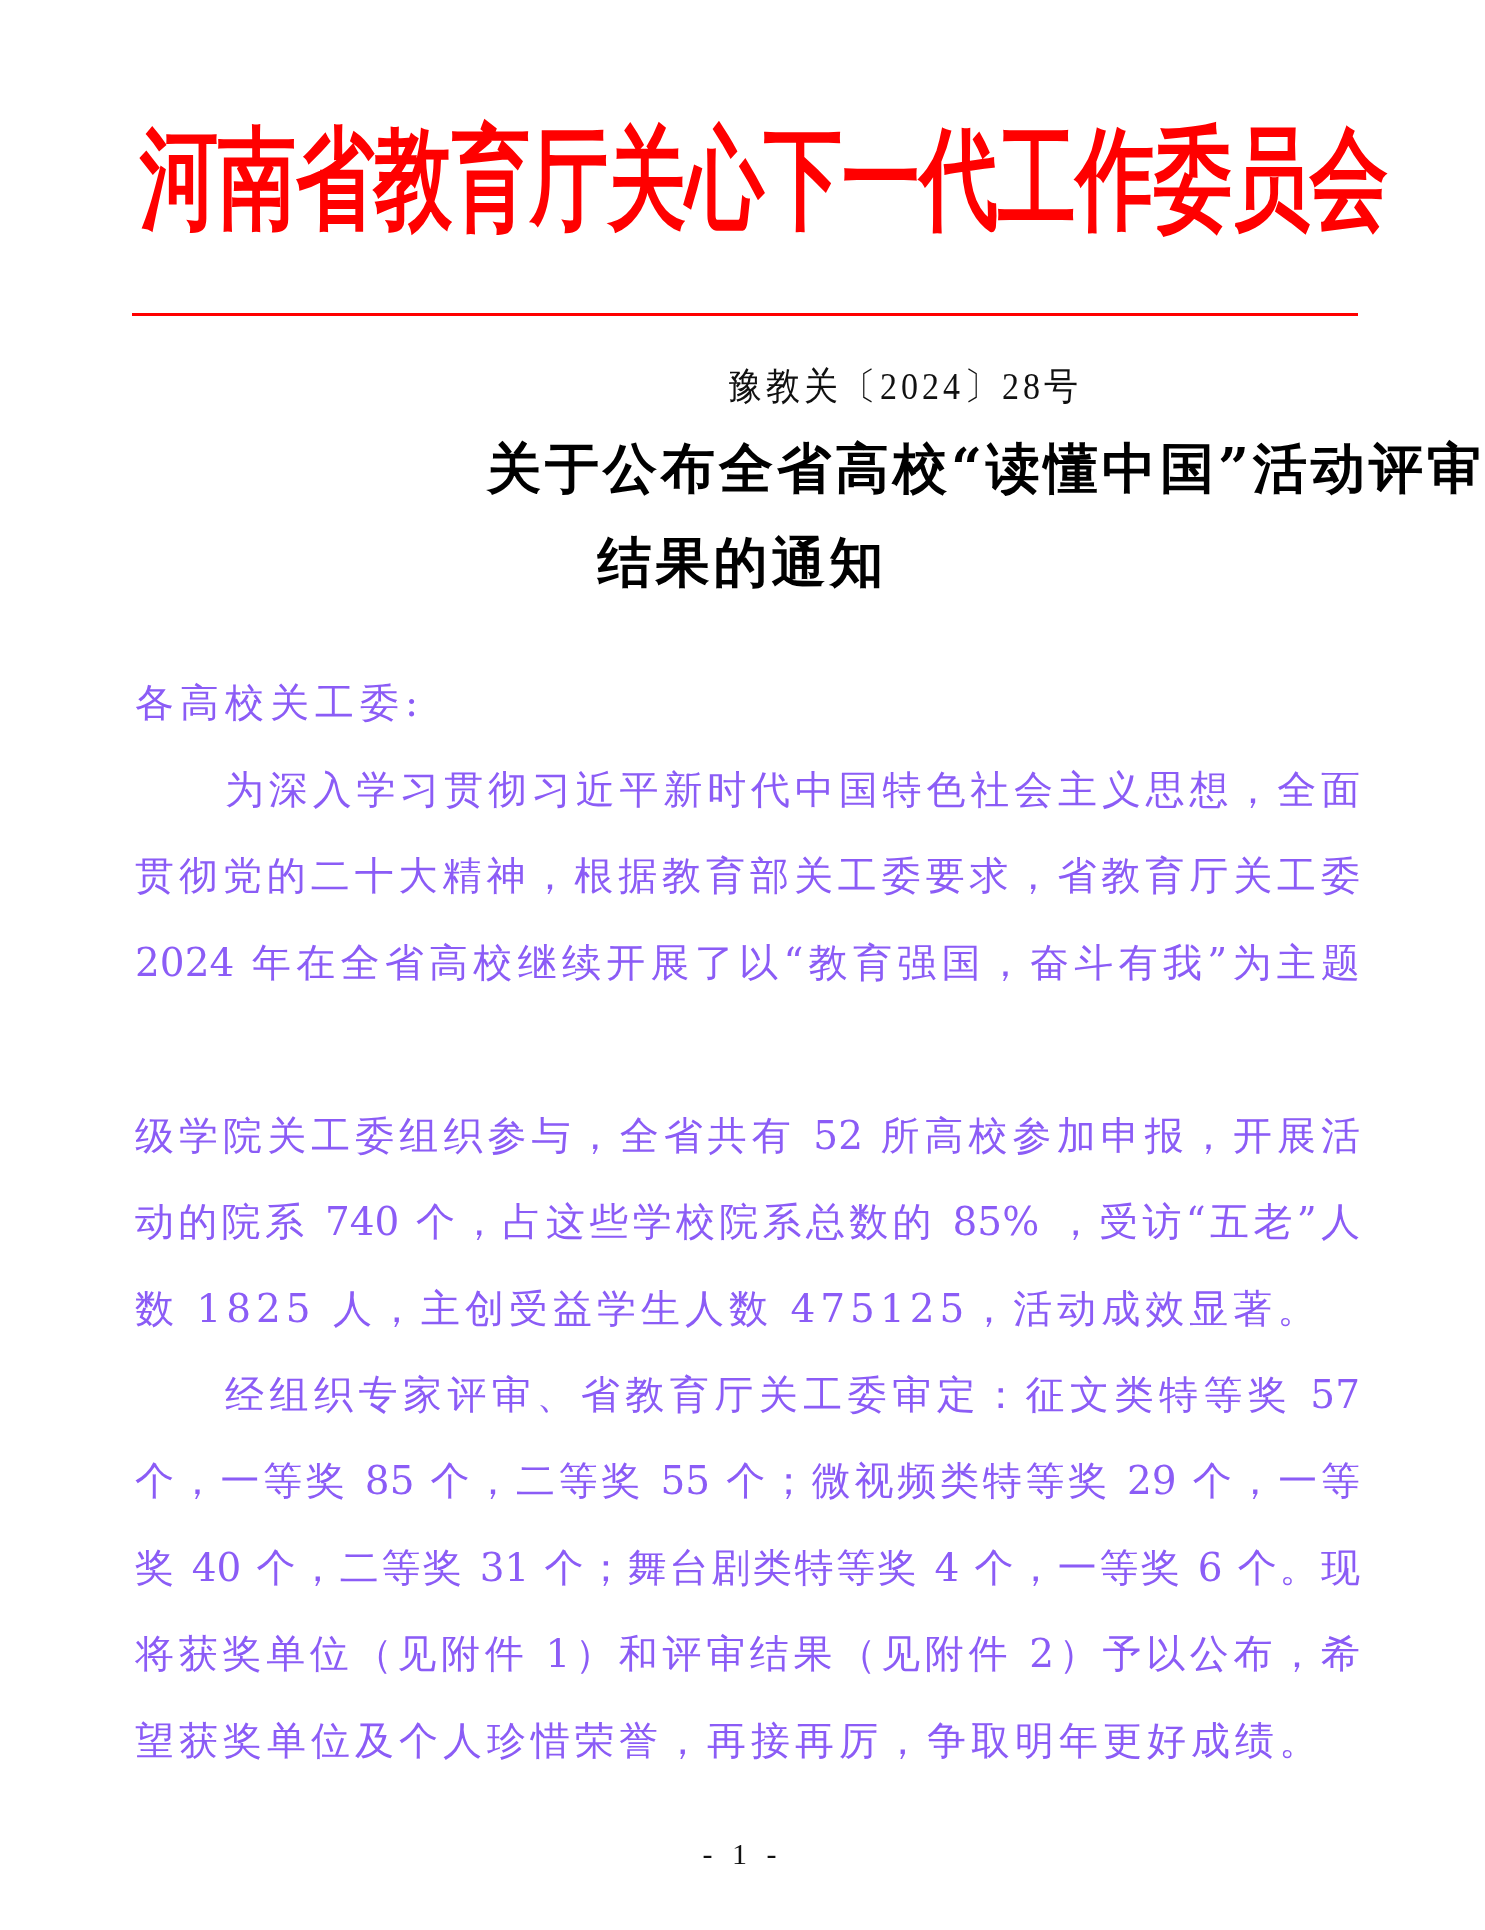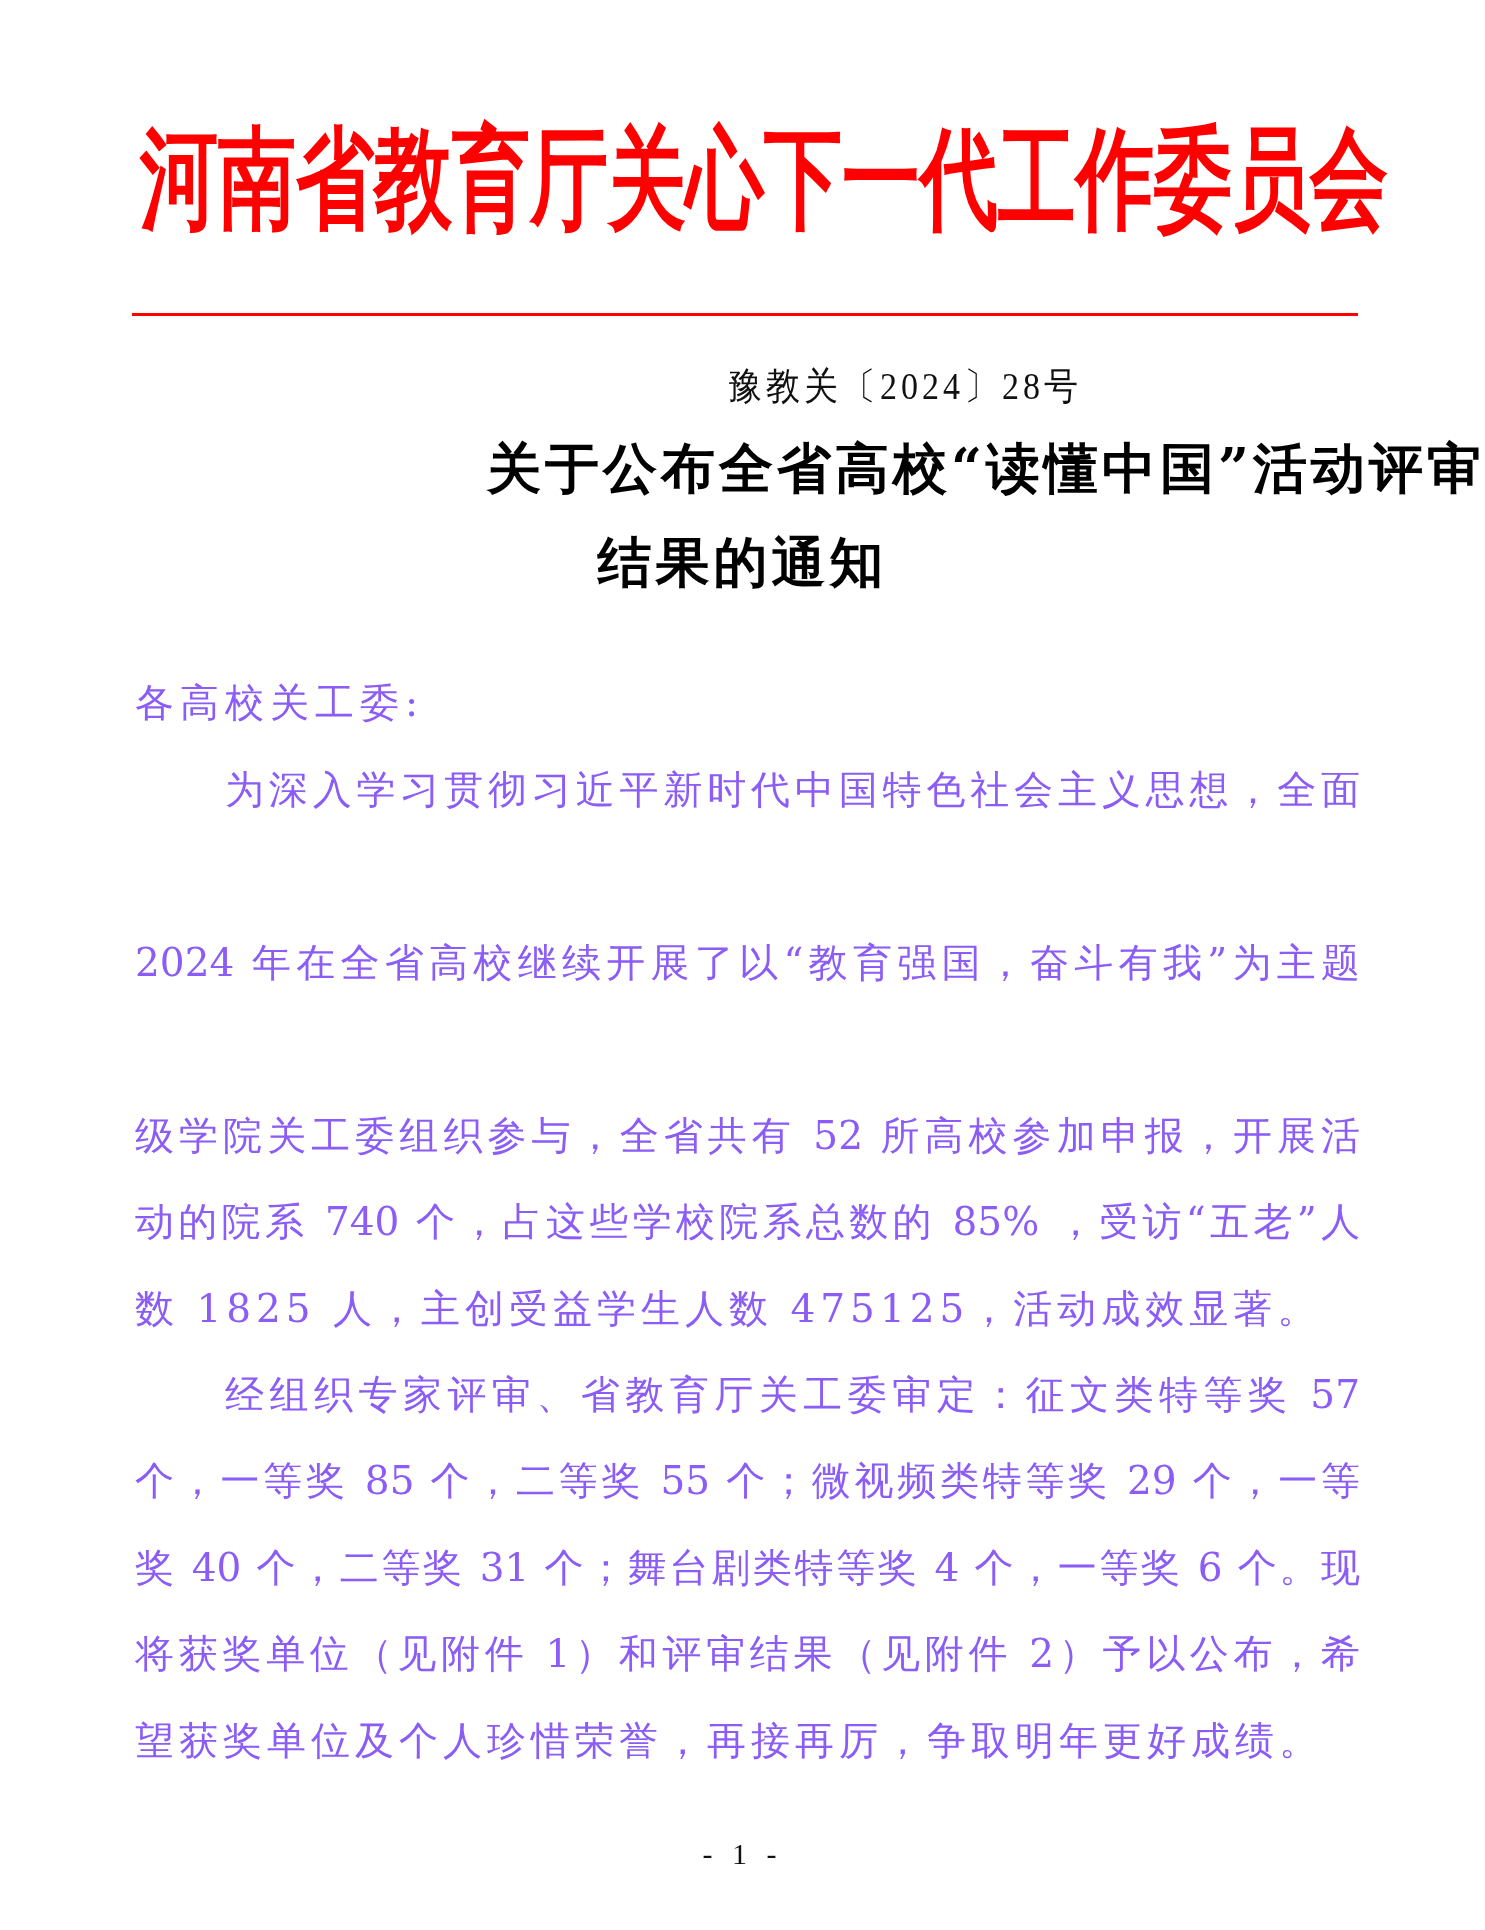--- a/index.html
+++ b/index.html
@@ -50,20 +50,21 @@
   <div class="red-head">河南省教育厅关心下一代工作委员会</div>
   <div class="red-rule"></div>
   <div class="docno">豫教关〔2024〕28号</div>
 
   <div class="title l1">关于公布全省高校“读懂中国”活动评审</div>
   <div class="title l2">结果的通知</div>
 
   <div class="line salute" style="top:668px;">各高校关工委:</div>
 
   <div class="line indent" style="top:755px;">为深入学习贯彻习近平新时代中国特色社会主义思想，全面</div>
+  <div class="line" style="top:841px;">贯彻党的二十大精神，根据教育部关工委要求，省教育厅关工委</div>
   <div class="line" style="top:928px;">2024 年在全省高校继续开展了以“教育强国，奋斗有我”为主题</div>
   <div class="line" style="top:1101px;">级学院关工委组织参与，全省共有 52 所高校参加申报，开展活</div>
   <div class="line" style="top:1187px;">动的院系 740 个，占这些学校院系总数的 85% ，受访“五老”人</div>
   <div class="line last" style="top:1274px;">数 1825 人，主创受益学生人数 475125，活动成效显著。</div>
 
   <div class="line indent" style="top:1360px;">经组织专家评审、省教育厅关工委审定：征文类特等奖 57</div>
   <div class="line" style="top:1446px;">个，一等奖 85 个，二等奖 55 个；微视频类特等奖 29 个，一等</div>
   <div class="line" style="top:1533px;">奖  40 个，二等奖 31 个；舞台剧类特等奖 4 个，一等奖 6 个。现</div>
   <div class="line" style="top:1619px;">将获奖单位（见附件 1）和评审结果（见附件 2）予以公布，希</div>
   <div class="line last" style="top:1706px;">望获奖单位及个人珍惜荣誉，再接再厉，争取明年更好成绩。</div>

